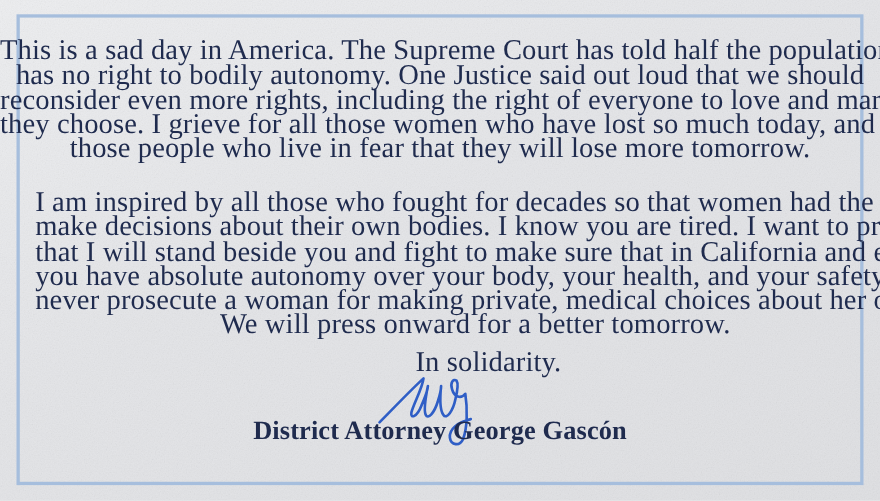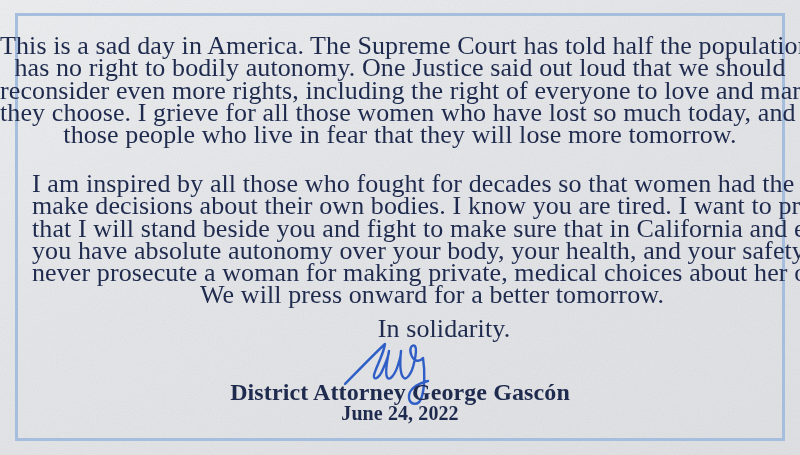--- a/index.html
+++ b/index.html
@@ -115,15 +115,14 @@
              C 79 22, 80 16, 78 13
              C 75 11, 72 15, 74 21
              C 76 28, 82 30, 86 25
              C 88 38, 88 56, 84 66
              C 81 73, 73 72, 72 65
              C 71 57, 79 51, 91 48"></path>
   </svg>
 
   <div class="txt name">District Attorney George Gascón</div>
 
-  <div class="txt date">June 24, 2022</div>
 
 </div>
 
 </body></html>

